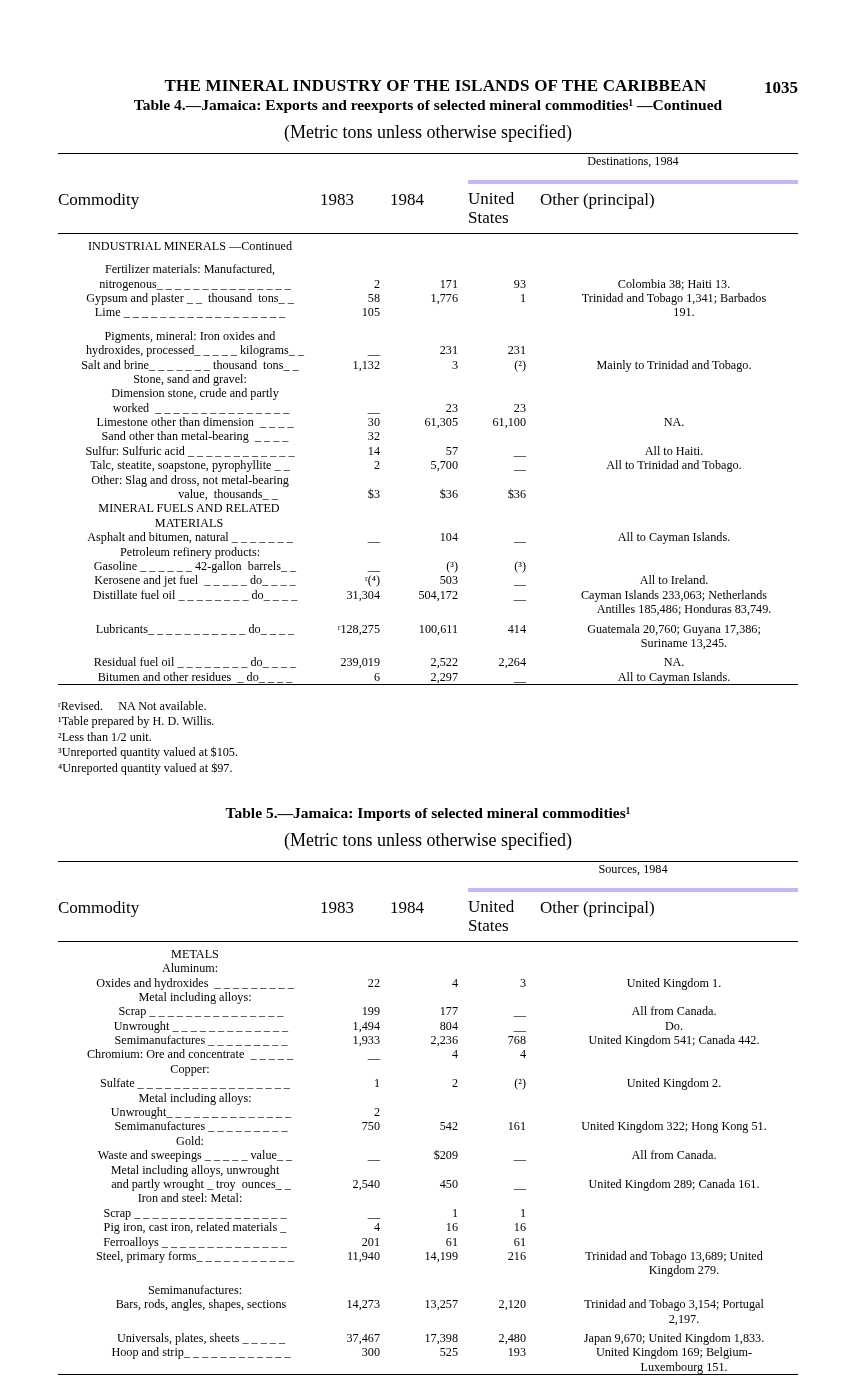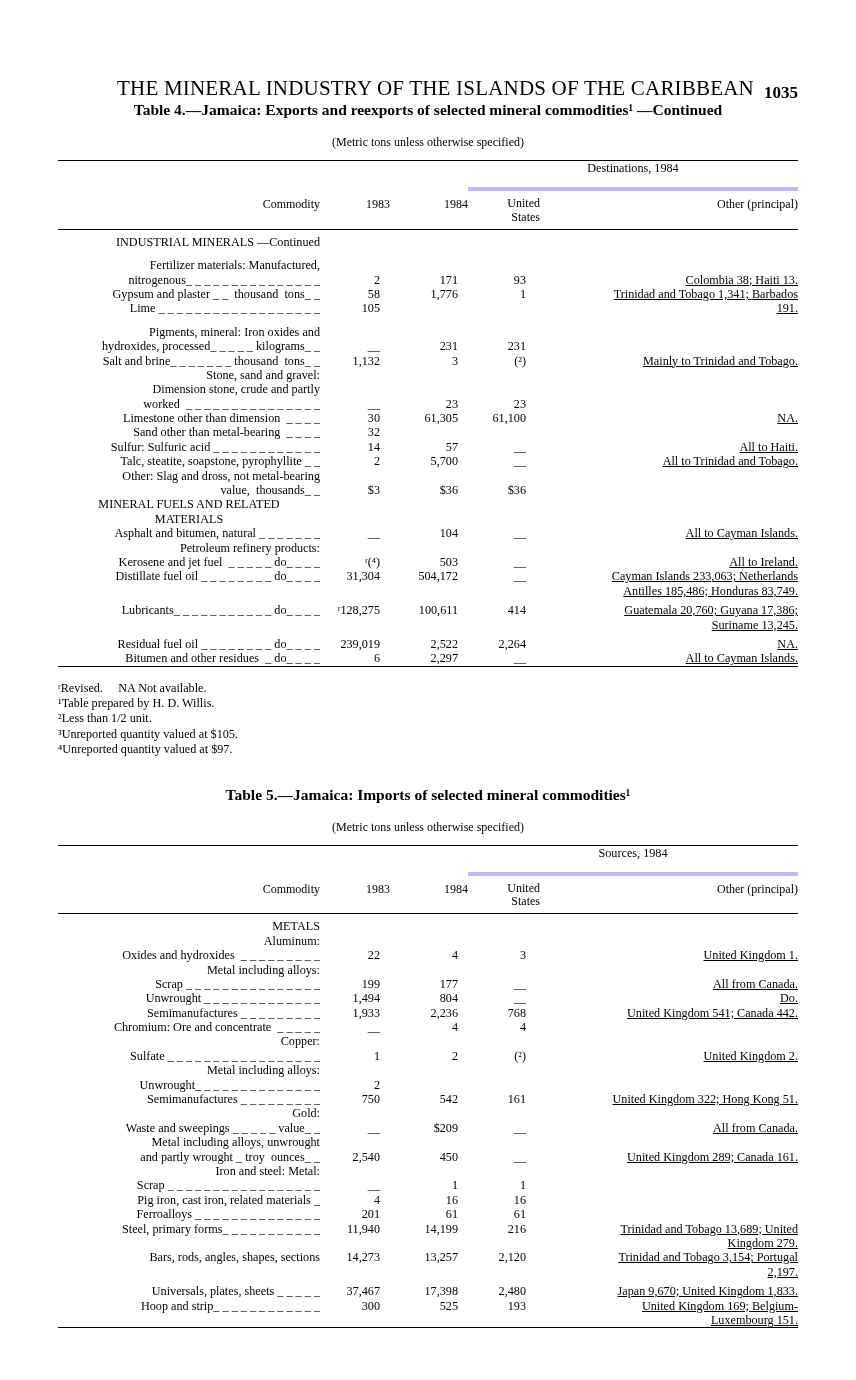--- a/index.html
+++ b/index.html
@@ -24,22 +24,22 @@
   }
   .running-head {
     display: flex;
     align-items: baseline;
     justify-content: center;
     margin-top: 76px;
     padding: 0 58px 0 58px;
     position: relative;
   }
   .running-head .rh-title {
-    font-weight: normal;
-    font-size: 21px;
+    font-weight: bold;
+    font-size: 17px;
     letter-spacing: 0.2px;
     margin-left: 15px;
   }
   .running-head .rh-page {
     position: absolute;
     right: 58px;
     bottom: -2px;
     font-weight: bold;
     font-size: 17px;
   }
@@ -47,22 +47,22 @@
     padding: 0 58px;
     box-sizing: border-box;
   }
   .tbl-title {
     text-align: center;
     font-weight: bold;
     font-size: 15.5px;
   }
   .tbl-subtitle {
     text-align: center;
-    font-size: 12px;
-    margin-top: 16px;
+    font-size: 18px;
+    margin-top: 8px;
     font-weight: normal;
   }
   table.data {
     width: 100%;
     border-collapse: collapse;
     font-size: 12.2px;
     table-layout: fixed;
     margin-top: 10px;
   }
   table.data td, table.data th {
@@ -83,48 +83,47 @@
     text-align: center;
     font-size: 12.2px;
     padding-bottom: 2px !important;
   }
   .hdr-dest-inner {
     border-bottom: 4px solid #c4b5fd;
     display: block;
     padding-bottom: 12px;
   }
   .hdr-cell {
-    text-align: right;
-    font-size: 12px;
+    text-align: left;
+    font-size: 17px;
     padding: 4px 0 5px 0 !important;
     margin-top: 26px;
   }
   .hdr-cell.us { line-height: 1.1; }
 
   col.c-comm { width: 262px; }
   col.c-1983 { width: 70px; }
   col.c-1984 { width: 78px; }
   col.c-us   { width: 72px; }
   col.c-other{ width: 258px; }
 
   .comm {
-    text-align: right;
+    text-align: center;
     padding-left: 2px !important;
     white-space: pre;
   }
   .num {
     text-align: right;
     padding-right: 10px !important;
     white-space: pre;
   }
   .num.c-us { padding-right: 14px !important; }
   .other {
-    text-align: right;
+    text-align: center;
     padding-left: 10px !important;
-    text-decoration: underline;
   }
   .indent1 { padding-left: 12px !important; }
   .indent2 { padding-left: 24px !important; }
   .indent4 { padding-left: 78px !important; }
   .center-head {
     text-align: center;
     padding-left: 0 !important;
   }
   .sec-head {
     padding-top: 6px !important;
@@ -327,20 +326,27 @@
             <td class="other">All to Cayman Islands.</td>
           </tr>
           <tr class="row">
             <td class="comm ">Petroleum refinery products:</td>
             <td class="num"></td>
             <td class="num"></td>
             <td class="num c-us"></td>
             <td class="other"></td>
           </tr>
           <tr class="row">
+            <td class="comm indent1">Gasoline _ _ _ _ _ _ 42-gallon  barrels_ _</td>
+            <td class="num">__</td>
+            <td class="num">(³)</td>
+            <td class="num c-us">(³)</td>
+            <td class="other"></td>
+          </tr>
+          <tr class="row">
             <td class="comm indent1">Kerosene and jet fuel  _ _ _ _ _ do_ _ _ _</td>
             <td class="num">ʳ(⁴)</td>
             <td class="num">503</td>
             <td class="num c-us">__</td>
             <td class="other">All to Ireland.</td>
           </tr>
           <tr class="row">
             <td class="comm indent1">Distillate fuel oil _ _ _ _ _ _ _ _ do_ _ _ _</td>
             <td class="num">31,304</td>
             <td class="num">504,172</td>
@@ -583,20 +589,27 @@
             <td class="num c-us">216</td>
             <td class="other">Trinidad and Tobago 13,689; United</td>
           </tr>
           <tr class="row">
             <td class="comm "></td>
             <td class="num"></td>
             <td class="num"></td>
             <td class="num c-us"></td>
             <td class="other " style="padding-left:30px !important;">Kingdom 279.</td>
           </tr>
+          <tr class="row gap-small">
+            <td class="comm indent1">Semimanufactures:</td>
+            <td class="num"></td>
+            <td class="num"></td>
+            <td class="num c-us"></td>
+            <td class="other"></td>
+          </tr>
           <tr class="row">
             <td class="comm indent2">Bars, rods, angles, shapes, sections</td>
             <td class="num">14,273</td>
             <td class="num">13,257</td>
             <td class="num c-us">2,120</td>
             <td class="other">Trinidad and Tobago 3,154; Portugal</td>
           </tr>
           <tr class="row">
             <td class="comm "></td>
             <td class="num"></td>

